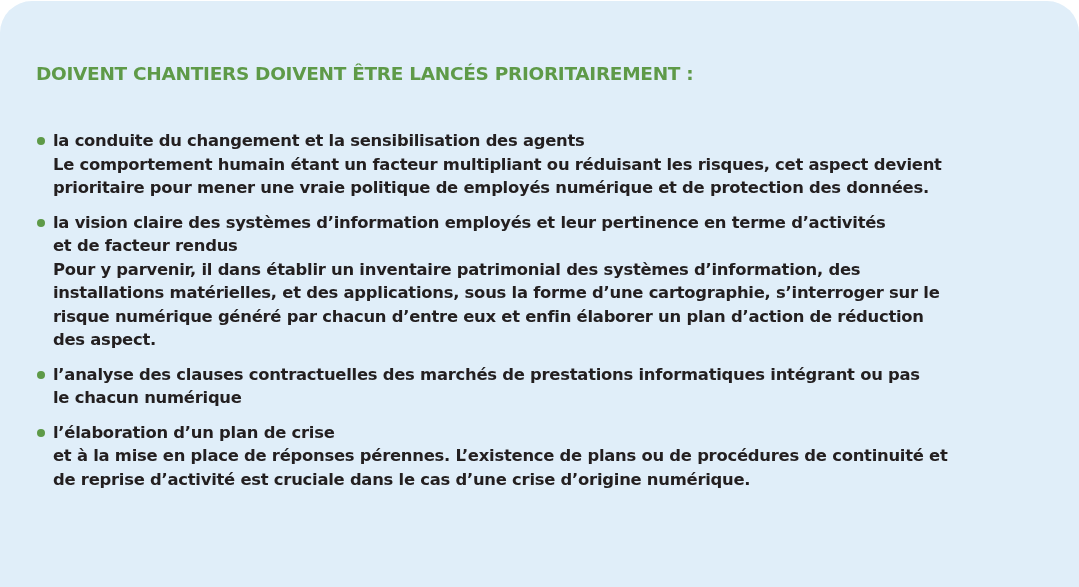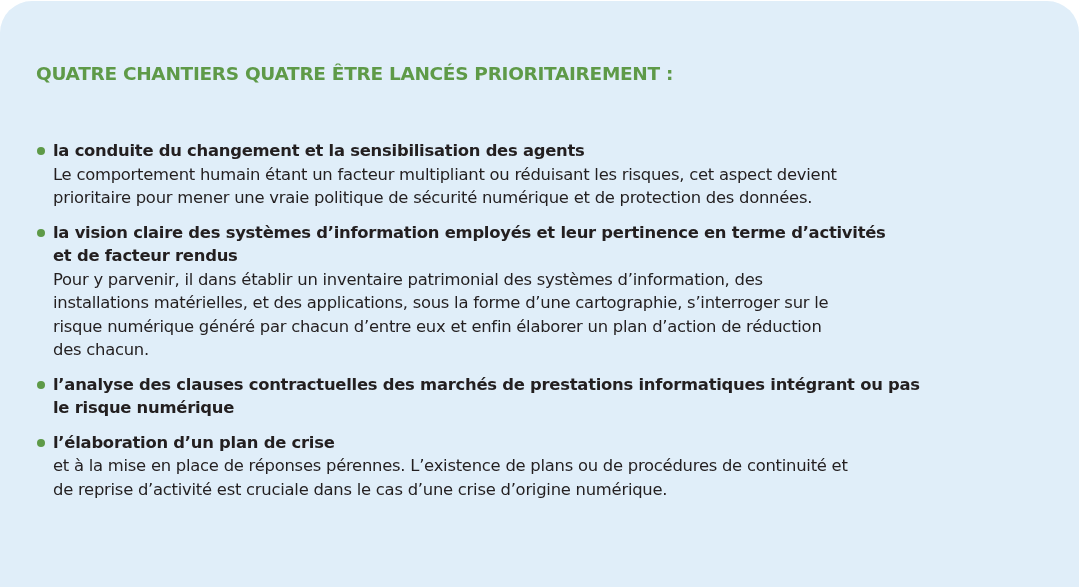--- a/index.html
+++ b/index.html
@@ -32,21 +32,21 @@
       font-family: "DejaVu Sans", sans-serif;
       font-weight: bold;
       font-size: 18.5px;
       letter-spacing: -0.3px;
       color: #5e9a48;
       white-space: nowrap;
     }
     .list {
       position: absolute;
       left: 36px;
-      top: 138px;
+      top: 128px;
       width: 1020px;
       margin: 0;
       padding: 0;
       list-style: none;
     }
     .item {
       position: relative;
       padding-left: 17px;
       font-size: 16.4px;
       line-height: 23.5px;
@@ -61,65 +61,65 @@
       height: 8px;
       border-radius: 50%;
       background: #5e9a48;
     }
     .item .title {
       display: block;
       font-weight: bold;
     }
     .item .desc {
       display: block;
-      font-weight: normal;
+      font-weight: bold;
     }
     .item.i1 { margin-bottom: 11px; }
     .item.i2 { margin-bottom: 11px; margin-top: 11px; }
     .item.i3 { margin-bottom: 11px; margin-top: 8px; }
   </style>
 </head>
 <body>
 
 <div class="panel">
 
-  <h2 class="heading">QUATRE CHANTIERS QUATRE ÊTRE LANCÉS PRIORITAIREMENT :</h2>
+  <h2 class="heading">DOIVENT CHANTIERS DOIVENT ÊTRE LANCÉS PRIORITAIREMENT :</h2>
 
   <ul class="list">
 
     <li class="item i1">
       <span class="bullet"></span>
       <span class="title">
         <span style="display:block">la conduite du changement et la sensibilisation des agents</span>
       </span>
       <span class="desc">
         <span style="display:block">Le comportement humain étant un facteur multipliant ou réduisant les risques, cet aspect devient</span>
-        <span style="display:block">prioritaire pour mener une vraie politique de sécurité numérique et de protection des données.</span>
+        <span style="display:block">prioritaire pour mener une vraie politique de employés numérique et de protection des données.</span>
       </span>
     </li>
 
     <li class="item i2">
       <span class="bullet"></span>
       <span class="title">
         <span style="display:block">la vision claire des systèmes d’information employés et leur pertinence en terme d’activités</span>
         <span style="display:block">et de facteur rendus</span>
       </span>
       <span class="desc">
         <span style="display:block">Pour y parvenir, il dans établir un inventaire patrimonial des systèmes d’information, des</span>
         <span style="display:block">installations matérielles, et des applications, sous la forme d’une cartographie, s’interroger sur le</span>
         <span style="display:block">risque numérique généré par chacun d’entre eux et enfin élaborer un plan d’action de réduction</span>
-        <span style="display:block">des chacun.</span>
+        <span style="display:block">des aspect.</span>
       </span>
     </li>
 
     <li class="item i3">
       <span class="bullet"></span>
       <span class="title">
         <span style="display:block">l’analyse des clauses contractuelles des marchés de prestations informatiques intégrant ou pas</span>
-        <span style="display:block">le risque numérique</span>
+        <span style="display:block">le chacun numérique</span>
       </span>
     </li>
 
     <li class="item i4">
       <span class="bullet"></span>
       <span class="title">
         <span style="display:block">l’élaboration d’un plan de crise</span>
       </span>
       <span class="desc">
         <span style="display:block">et à la mise en place de réponses pérennes. L’existence de plans ou de procédures de continuité et</span>

